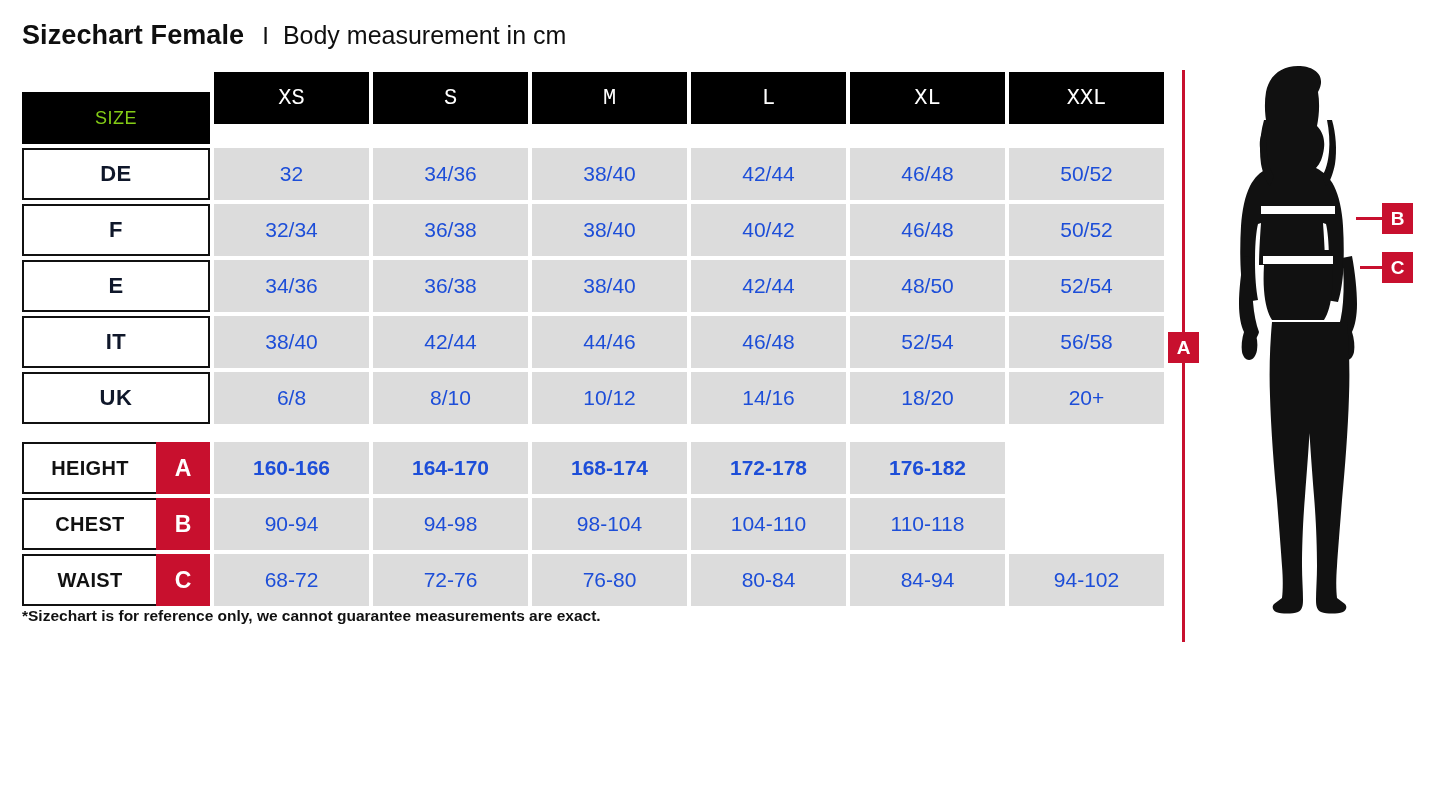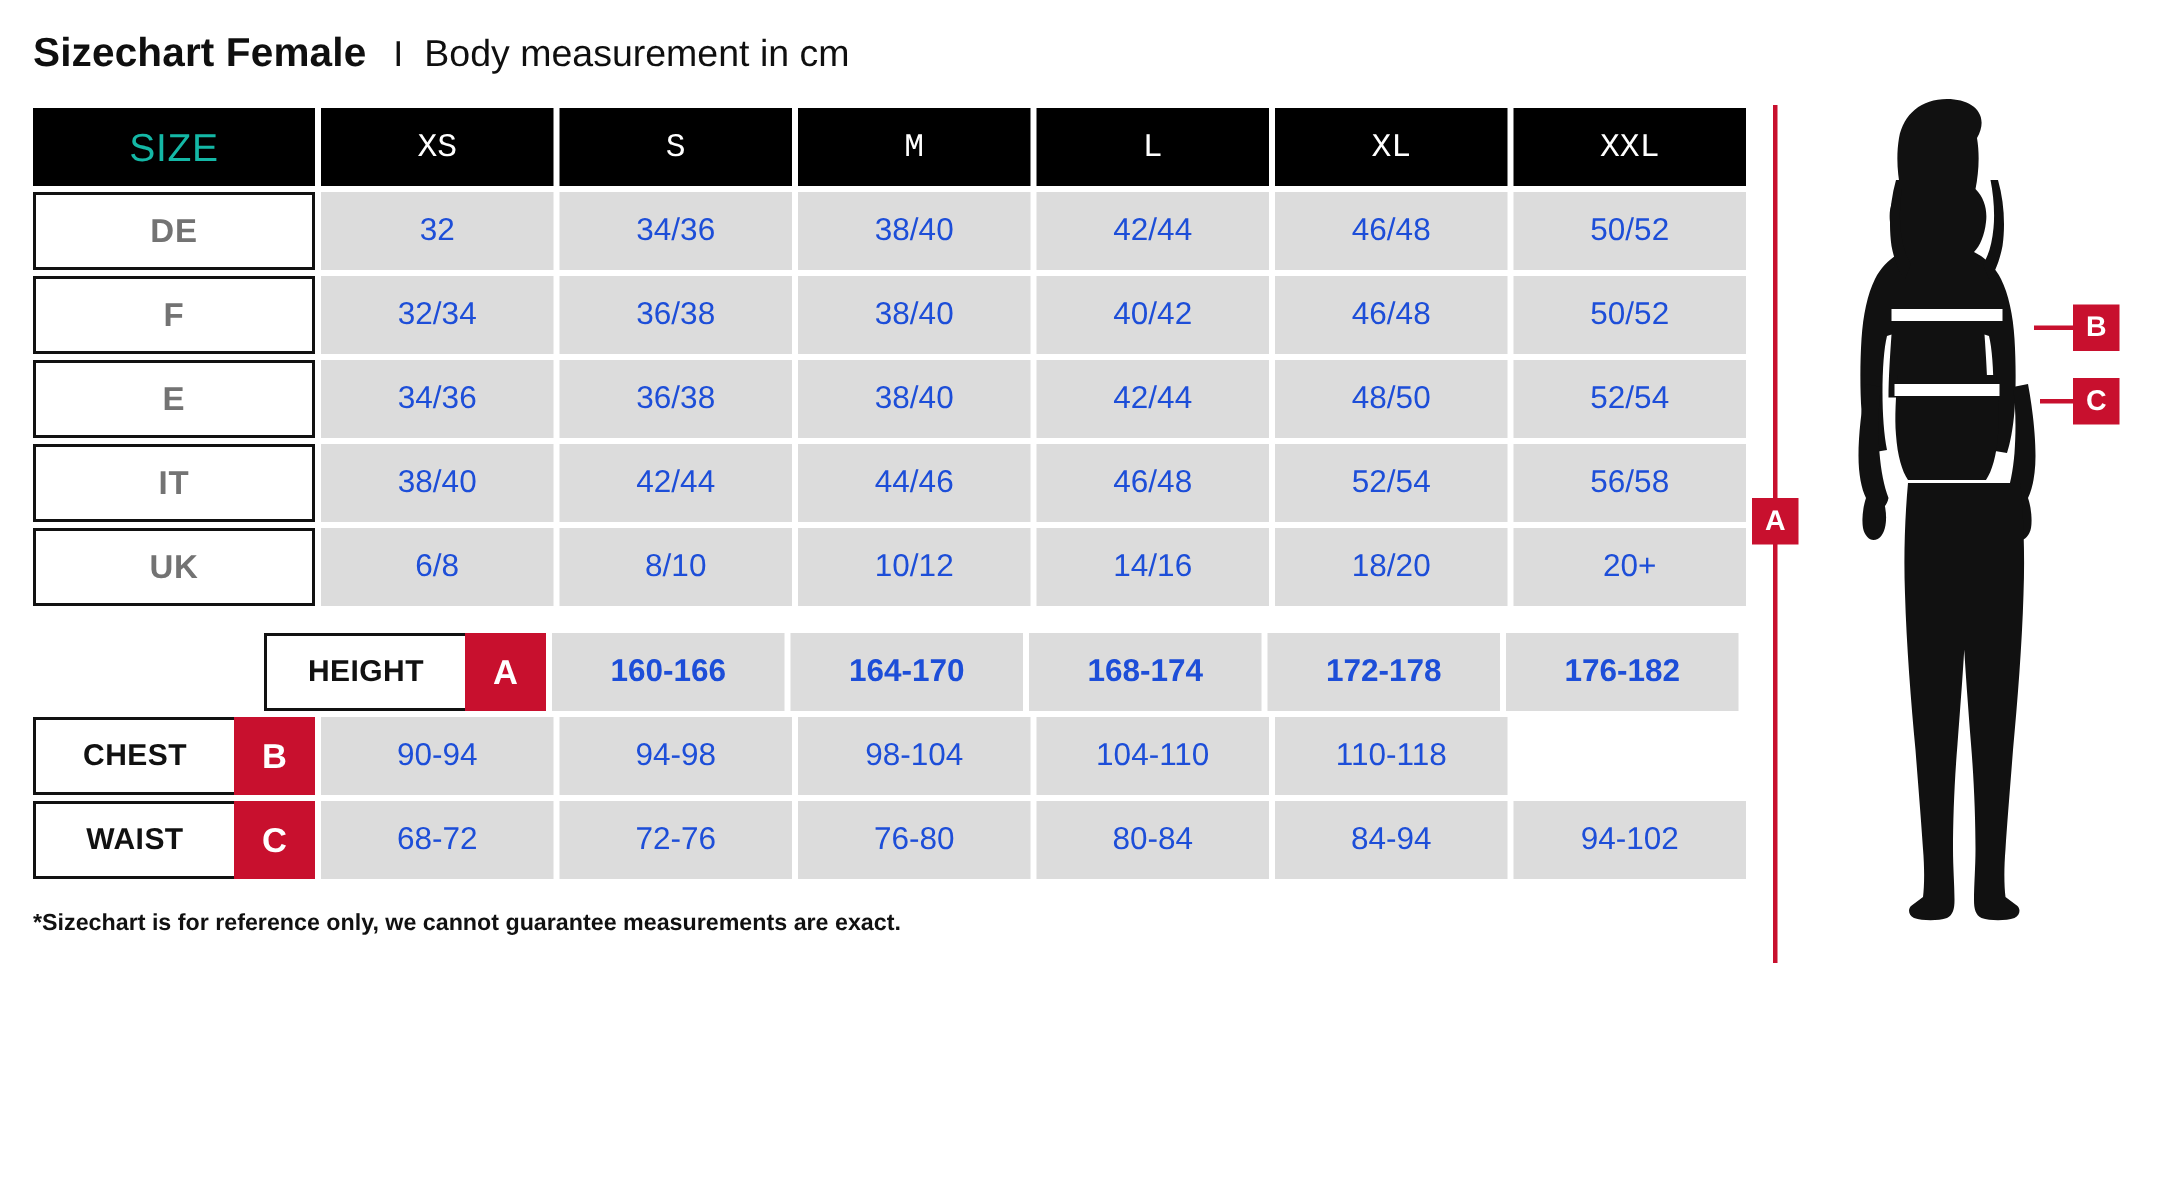--- a/index.html
+++ b/index.html
@@ -50,21 +50,20 @@
     top: 72px;
     width: 1137px;
   }
   .trow {
     display: flex;
     align-items: stretch;
     margin-bottom: 4px;
   }
   .trow.gap {
     margin-top: 18px;
-    justify-content: flex-end;
   }
   .cell {
     display: flex;
     align-items: center;
     justify-content: center;
     height: 52px;
     font-size: 21px;
     color: #1d4ed8;
   }
   
@@ -83,29 +82,30 @@
   .c-data:last-child { margin-right: 0; }
 
   .hdr-black {
     background: #000000;
     color: #ffffff;
     font-size: 22px;
     font-family: Liberation Mono, monospace;
   }
   .hdr-size {
     background: #000000;
-    color: #14b8a6;
-    font-size: 26px;
+    color: #84cc16;
+    font-size: 18px;
     letter-spacing: 0.5px;
+    margin-top: 20px;
   }
 
   .lbl-box {
     border: 2px solid #111111;
     background: #ffffff;
-    color: #737373;
+    color: #0f172a;
     font-size: 22px;
     font-weight: bold;
     letter-spacing: 0.5px;
   }
 
   
   .lbl-split {
     display: flex;
     width: 188px;
     flex: 0 0 188px;

